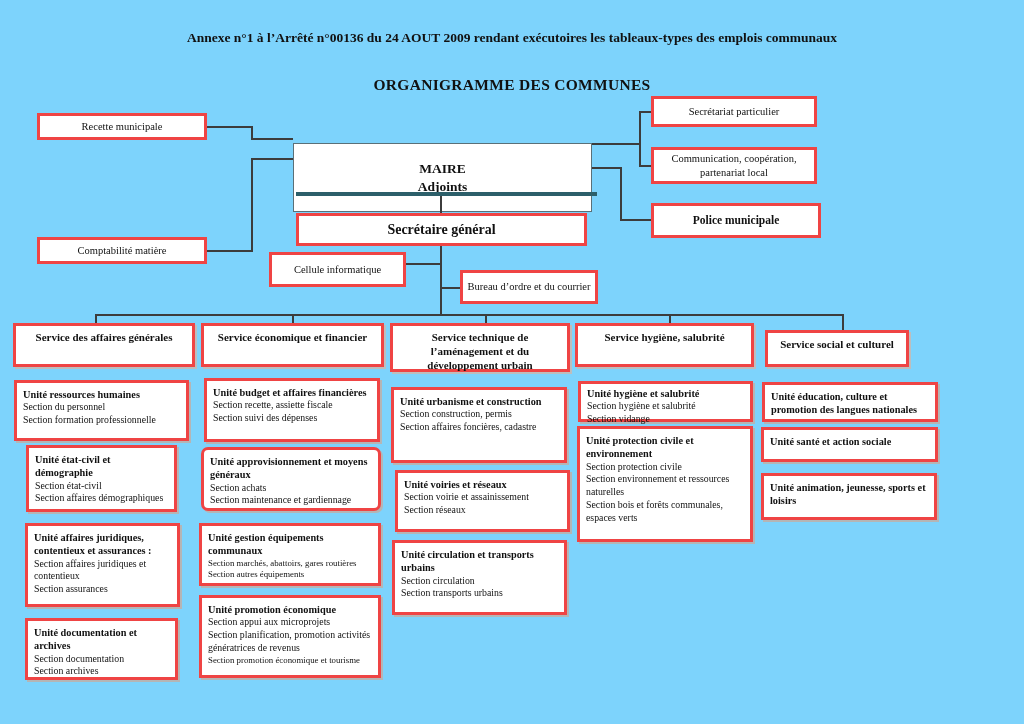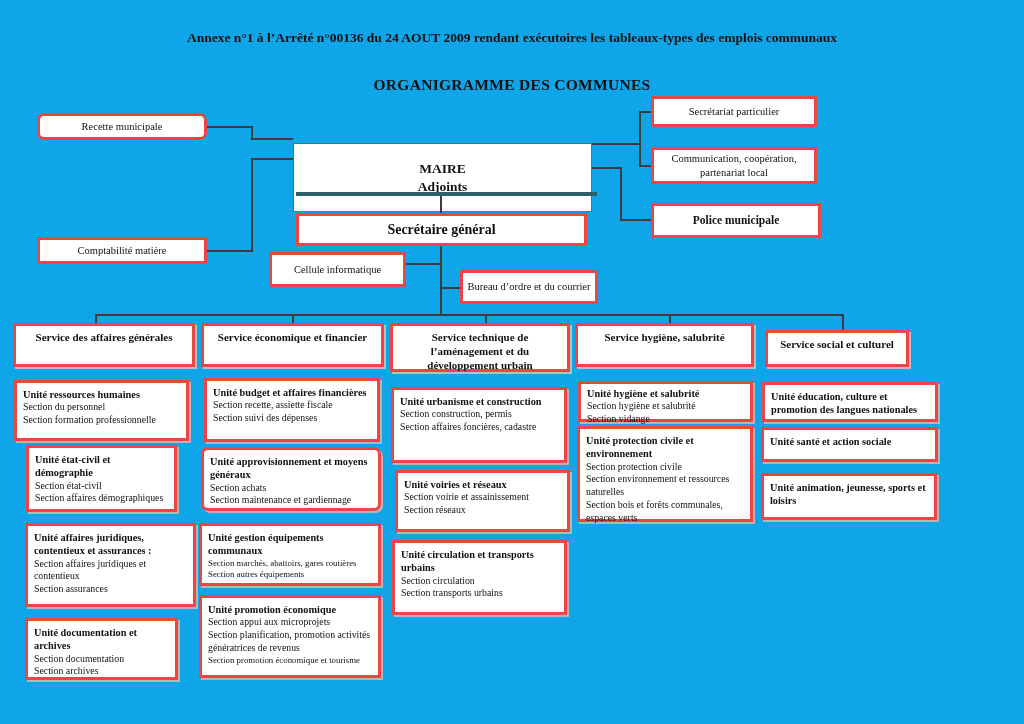--- a/index.html
+++ b/index.html
@@ -1,17 +1,17 @@
 <!DOCTYPE html>
 <html><head>
 <meta charset="utf-8">
 <style>
   html,body { margin:0; padding:0; background:#ffffff; }
   body { font-family:"Liberation Serif", serif; color:#111; }
-  #canvas { position:relative; width:1024px; height:724px; background:#0ea5e9; overflow:hidden; }
+  #canvas { position:relative; width:1024px; height:724px; background:#7dd3fc; overflow:hidden; }
 
   .title { position:absolute; top:30px; left:0; width:100%; text-align:center;
            font-weight:bold; font-size:13.5px; }
   .subtitle { position:absolute; top:76px; left:0; width:100%; text-align:center;
               font-weight:bold; font-size:15.5px; letter-spacing:.3px; }
 
   .box { position:absolute; border:3px solid #ef4444; background:#fff;
          display:flex; align-items:center; justify-content:center;
          text-align:center; font-size:10.5px; line-height:1.25; box-sizing:border-box; }
 
@@ -36,21 +36,21 @@
   .v { width:2px; }
 </style>
 </head>
 <body>
 
 <div id="canvas">
 
   <div class="title">Annexe n°1 à l’Arrêté n°00136 du 24 AOUT 2009 rendant exécutoires les tableaux-types des emplois communaux</div>
   <div class="subtitle">ORGANIGRAMME DES COMMUNES</div>
 
-  <div class="box" style="left:37px;top:113px;width:170px;height:27px;border-radius:7px;">Recette municipale</div>
+  <div class="box" style="left:37px;top:113px;width:170px;height:27px;">Recette municipale</div>
 
   <div class="box" style="left:37px;top:237px;width:170px;height:27px;">Comptabilité matière</div>
 
   <div class="box maire" style="left:293px;top:123px;width:299px;height:69px;">
     <div>MAIRE</div>
     <div>Adjoints</div>
   </div>
   <div class="maire-shadow" style="left:296px;top:192px;width:301px;height:4px;"></div>
 
   <div class="box" style="left:651px;top:96px;width:166px;height:31px;">Secrétariat particulier</div>
@@ -74,21 +74,21 @@
   <div class="box unit" style="left:14px;top:380px;width:175px;height:61px;">
     <div class="t">Unité ressources humaines</div>
     <div class="s">Section du personnel</div>
     <div class="s">Section formation professionnelle</div>
   </div>
   <div class="box unit" style="left:26px;top:445px;width:151px;height:67px;">
     <div class="t">Unité état-civil et démographie</div>
     <div class="s">Section état-civil</div>
     <div class="s">Section affaires démographiques</div>
   </div>
-  <div class="box unit" style="left:25px;top:523px;width:171px;height:84px;">
+  <div class="box unit" style="left:25px;top:523px;width:155px;height:84px;">
     <div class="t">Unité affaires juridiques, contentieux et assurances :</div>
     <div class="s">Section affaires juridiques et contentieux</div>
     <div class="s">Section assurances</div>
   </div>
   <div class="box unit" style="left:25px;top:618px;width:153px;height:62px;">
     <div class="t">Unité documentation et archives</div>
     <div class="s">Section documentation</div>
     <div class="s">Section archives</div>
   </div>
 
@@ -128,21 +128,21 @@
     <div class="t">Unité circulation et transports urbains</div>
     <div class="s">Section circulation</div>
     <div class="s">Section transports urbains</div>
   </div>
 
   <div class="box unit" style="left:578px;top:381px;width:175px;height:41px;padding-top:3px;">
     <div class="t">Unité hygiène et salubrité</div>
     <div class="s">Section hygiène et salubrité</div>
     <div class="s">Section vidange</div>
   </div>
-  <div class="box unit" style="left:577px;top:426px;width:176px;height:96px;">
+  <div class="box unit" style="left:577px;top:426px;width:176px;height:116px;">
     <div class="t">Unité protection civile et environnement</div>
     <div class="s">Section protection civile</div>
     <div class="s">Section environnement et ressources naturelles</div>
     <div class="s">Section bois et forêts communales, espaces verts</div>
   </div>
 
   <div class="box unit" style="left:762px;top:382px;width:176px;height:40px;">
     <div class="t">Unité éducation, culture et promotion des langues nationales</div>
   </div>
   <div class="box unit" style="left:761px;top:427px;width:177px;height:35px;">

